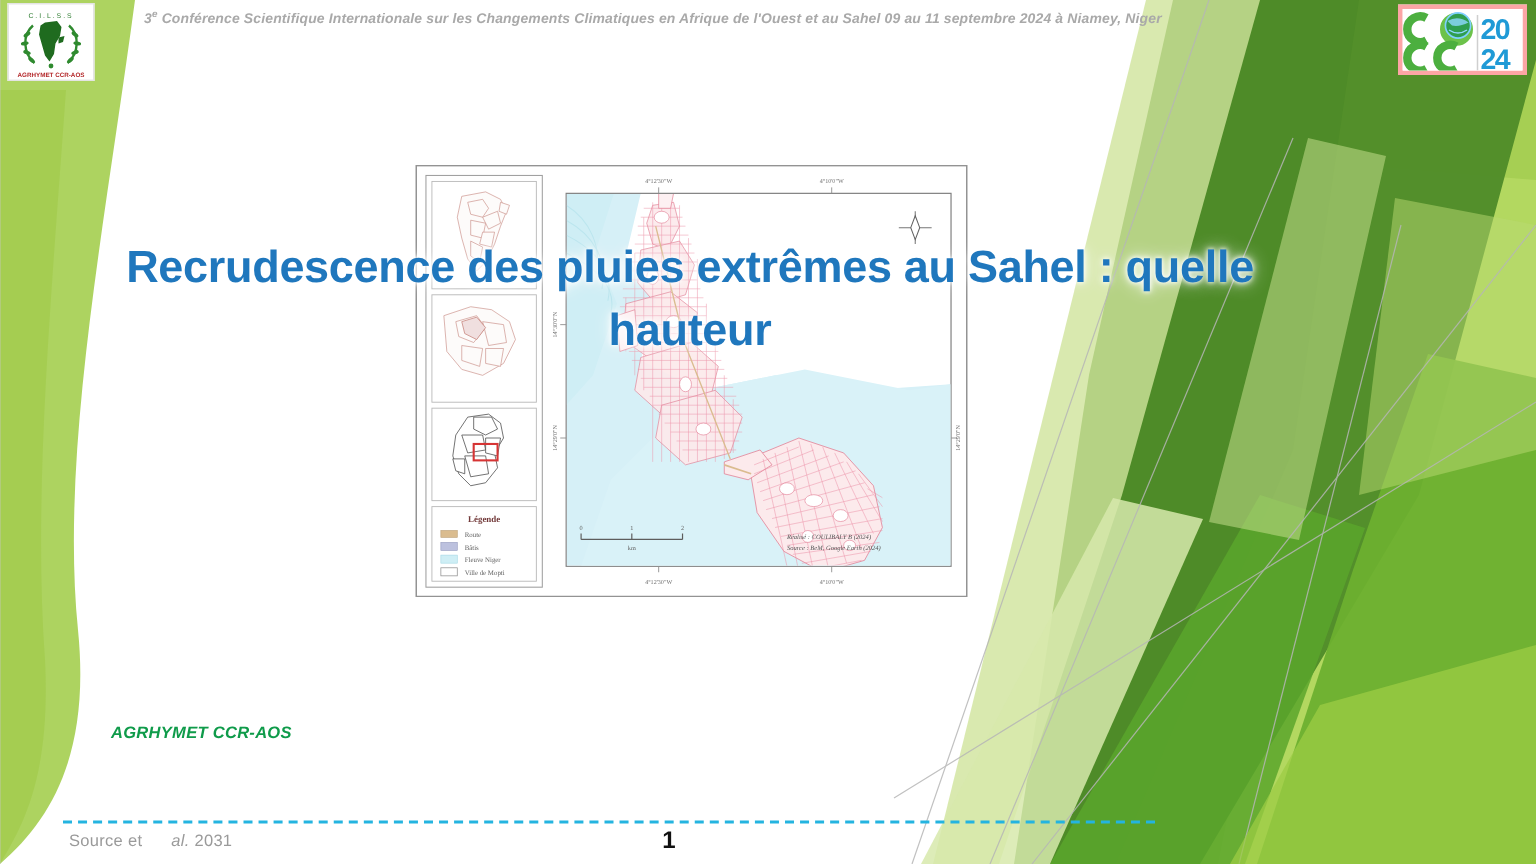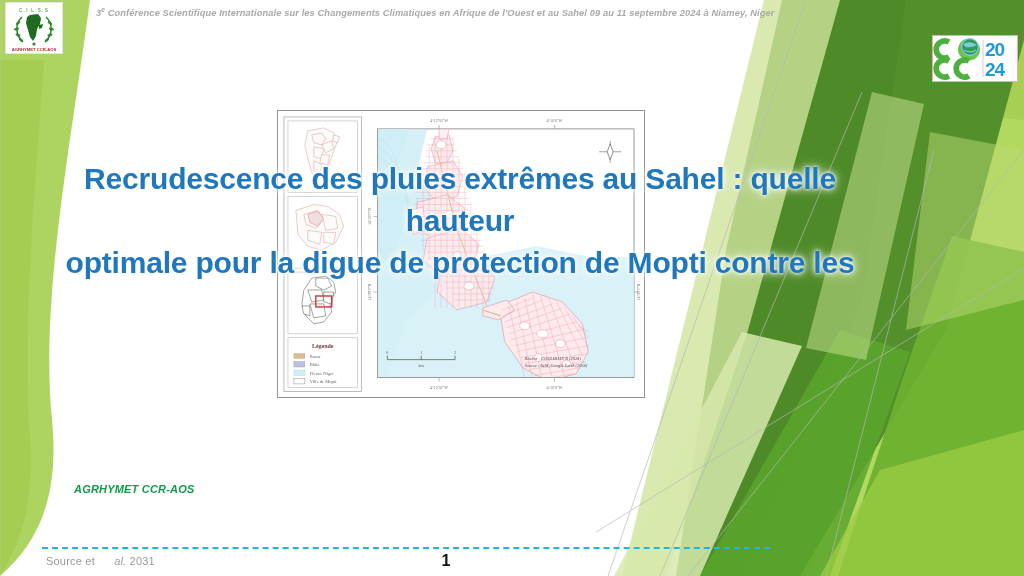--- a/index.html
+++ b/index.html
@@ -27,21 +27,21 @@
   .cilss{
     position:absolute;left:5px;top:2px;width:58px;height:52px;
     background:#ffffff;border:1px solid #e4e4e4;box-sizing:border-box;
     overflow:hidden;
   }
   .cilss svg{display:block;}
 
   
   .ccclogo{
     position:absolute;left:932px;top:3px;width:86px;height:47px;
-    background:#fff;border:1px solid #fca5a5;box-sizing:border-box;overflow:hidden;margin-top:32px;
+    background:#fff;border:3px solid #fca5a5;box-sizing:border-box;overflow:hidden;
   }
   .ccclogo svg{display:block;}
 
   
   .figure{
     position:absolute;left:277px;top:110px;width:368px;height:288px;
     background:#ffffff;
     border:1px solid #8e8e8e;box-sizing:border-box;
     opacity:.95;
   }
@@ -346,21 +346,20 @@
         <text x="278" y="280" text-anchor="middle">4°10'0"W</text>
         <text x="94" y="106" text-anchor="middle" transform="rotate(-90 94 106)">14°30'0"N</text>
         <text x="94" y="182" text-anchor="middle" transform="rotate(-90 94 182)">14°29'0"N</text>
         <text x="364" y="182" text-anchor="middle" transform="rotate(-90 364 182)">14°29'0"N</text>
       </g>
     </svg>
   </div>
 
   <div class="title">
     <div>Recrudescence des pluies extrêmes au Sahel : quelle hauteur</div>
-    <div>optimale pour la digue de protection de Mopti contre les</div>
   </div>
 
   <div class="author-block">
     <div class="author-org">AGRHYMET CCR-AOS</div>
   </div>
 
   <div class="foot-rule"></div>
   <div class="foot-cite"><span>Source et </span><i>al.</i><span> 2031</span></div>
   <div class="page-no">1</div>
 

